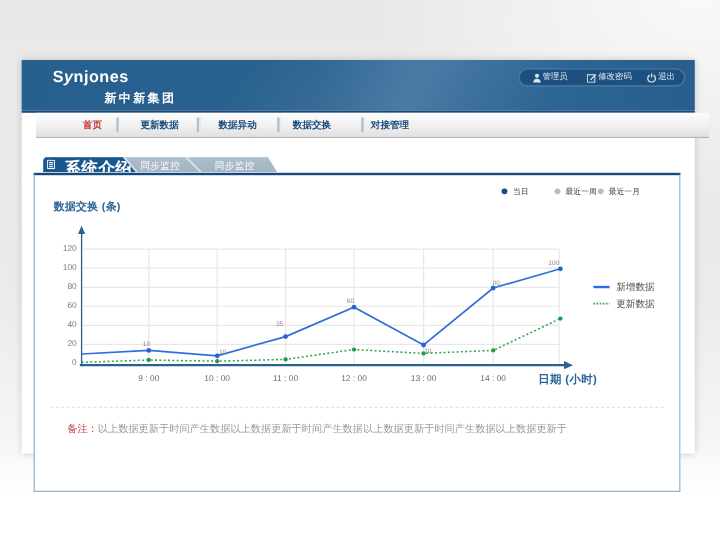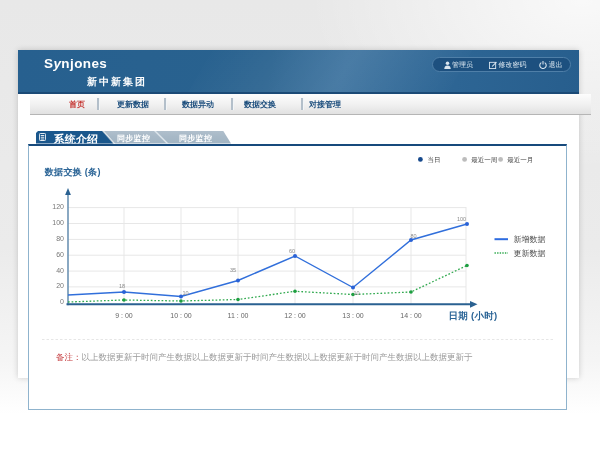--- a/index.html
+++ b/index.html
@@ -64,23 +64,23 @@
   }
   .tabseam{
     position:absolute;left:84.5px;top:0;width:1.3px;height:13px;background:#f2f5f8;
     transform:skewX(41.5deg);transform-origin:0 0;
   }
   .tab1{
     position:absolute;left:17.5px;top:0;width:78px;height:13px;
     background:#1a578c;
     clip-path:polygon(0 13px,0 3px,3px 0,66px 0,77.5px 13px);
   }
-  .tab1 .txt{position:absolute;left:18px;top:1.5px;font-size:11px;font-weight:bold;color:#fff;letter-spacing:0.2px;}
+  .tab1 .txt{position:absolute;left:18px;top:1.5px;font-size:14px;font-weight:bold;color:#fff;letter-spacing:0.2px;}
   .tab1 svg{position:absolute;left:3px;top:2.5px;}
-  .tabtxt{position:absolute;top:2px;font-size:8px;font-weight:bold;color:#fff;letter-spacing:0.3px;}
+  .tabtxt{position:absolute;top:2px;font-size:8px;font-weight:normal;color:#fff;letter-spacing:0.3px;}
   
   .box{
     position:absolute;left:10px;top:93.5px;width:537px;height:263px;
     background:#fff;
     border:1px solid #8fb3cd;border-top:2.5px solid #174a7c;text-decoration:underline;
   }
   .note{position:absolute;left:27px;top:206.5px;width:505px;font-size:8.5px;color:#9a9a9a;white-space:nowrap;}
   .note em{font-style:normal;color:#c43b3e;}
   .chart{position:absolute;left:0;top:0;}
 </style>

